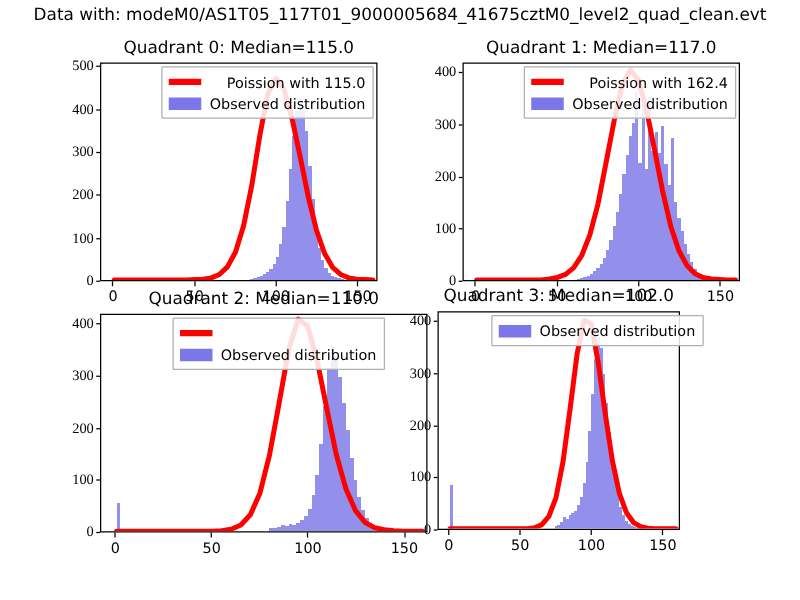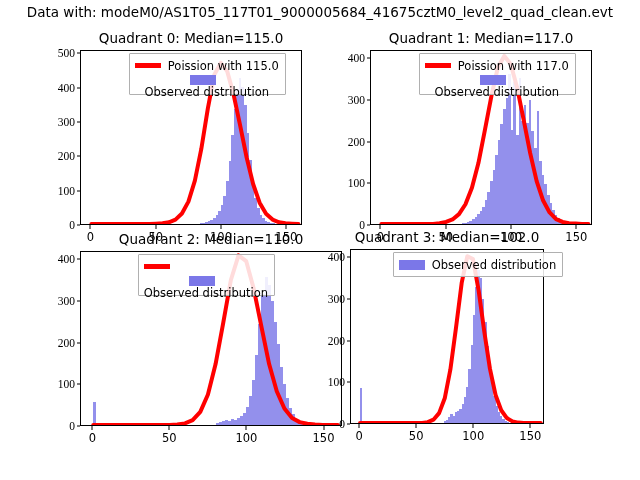--- a/index.html
+++ b/index.html
@@ -86,21 +86,21 @@
     background:rgba(255,255,255,0.86);
     border:0.8px solid #b0b0b0;
     border-radius:1px;
     padding:4px 6px 4px 5px;
     box-sizing:border-box;
     font-size:11.5px;
     color:#000;
     z-index:5;
   }
   .legrow{display:flex;align-items:center;height:15px;justify-content:space-between;}
-  .legrow + .legrow{margin-top:2px;flex-direction:column;}
+  .legrow + .legrow{margin-top:2px;}
   .swatch-line{
     width:26px;height:4.2px;background:#ff0000;
     margin-right:7px;flex:none;
   }
   .swatch-patch{
     width:26px;height:10px;
     background:#7b77e8;
     margin-right:7px;flex:none;
   }
   .legtext{white-space:nowrap;}
@@ -231,21 +231,21 @@
             <rect x="88.23529411764706" y="99.28571428571429" width="1.1764705882353041" height="0.7142857142857082" fill="#7b77e8" fill-opacity="0.82" shape-rendering="crispEdges"></rect>
             <rect x="89.41176470588236" y="99.52380952380952" width="1.17647058823529" height="0.4761904761904816" fill="#7b77e8" fill-opacity="0.82" shape-rendering="crispEdges"></rect>
             <rect x="90.58823529411765" y="99.76190476190476" width="1.17647058823529" height="0.2380952380952408" fill="#7b77e8" fill-opacity="0.82" shape-rendering="crispEdges"></rect>
           </g>
           <path d="M4.706,100.000 L7.647,100.000 L10.588,100.000 L13.529,100.000 L16.471,100.000 L19.412,100.000 L22.353,100.000 L25.294,100.000 L28.235,100.000 L31.176,99.524 L34.118,98.810 L37.059,97.381 L40.000,94.286 L42.941,88.571 L45.882,79.048 L48.824,64.762 L51.765,45.714 L54.706,26.190 L57.647,9.524 L60.588,2.857 L63.529,7.619 L66.471,21.429 L69.412,40.000 L72.353,59.048 L75.294,75.238 L78.235,86.429 L81.176,93.333 L84.118,97.143 L87.059,98.810 L90.000,99.524 L92.941,99.762 L95.882,100.000 L98.824,100.000" fill="none" stroke="#ff0000" stroke-width="1.9" stroke-linejoin="round" stroke-linecap="round" vector-effect="non-scaling-stroke" style="stroke-width:4px"></path>
         </svg>
     </div>
     <div class="legend" style="left: 22%; top: 3px;">
       <div class="legrow">
         <span class="swatch-line"></span>
-        <span class="legtext">Poission with 117.0</span>
+        <span class="legtext">Poission with 162.4</span>
       </div>
       <div class="legrow">
         <span class="swatch-patch"></span>
         <span class="legtext">Observed distribution</span>
       </div>
     </div>
   <div class="ytick" style="top: 100%;">0</div>
       <div class="ytickmark" style="top: 100%;"></div>
       <div class="ytick" style="top: 76.1905%;">100</div>
       <div class="ytickmark" style="top: 76.1905%;"></div>

